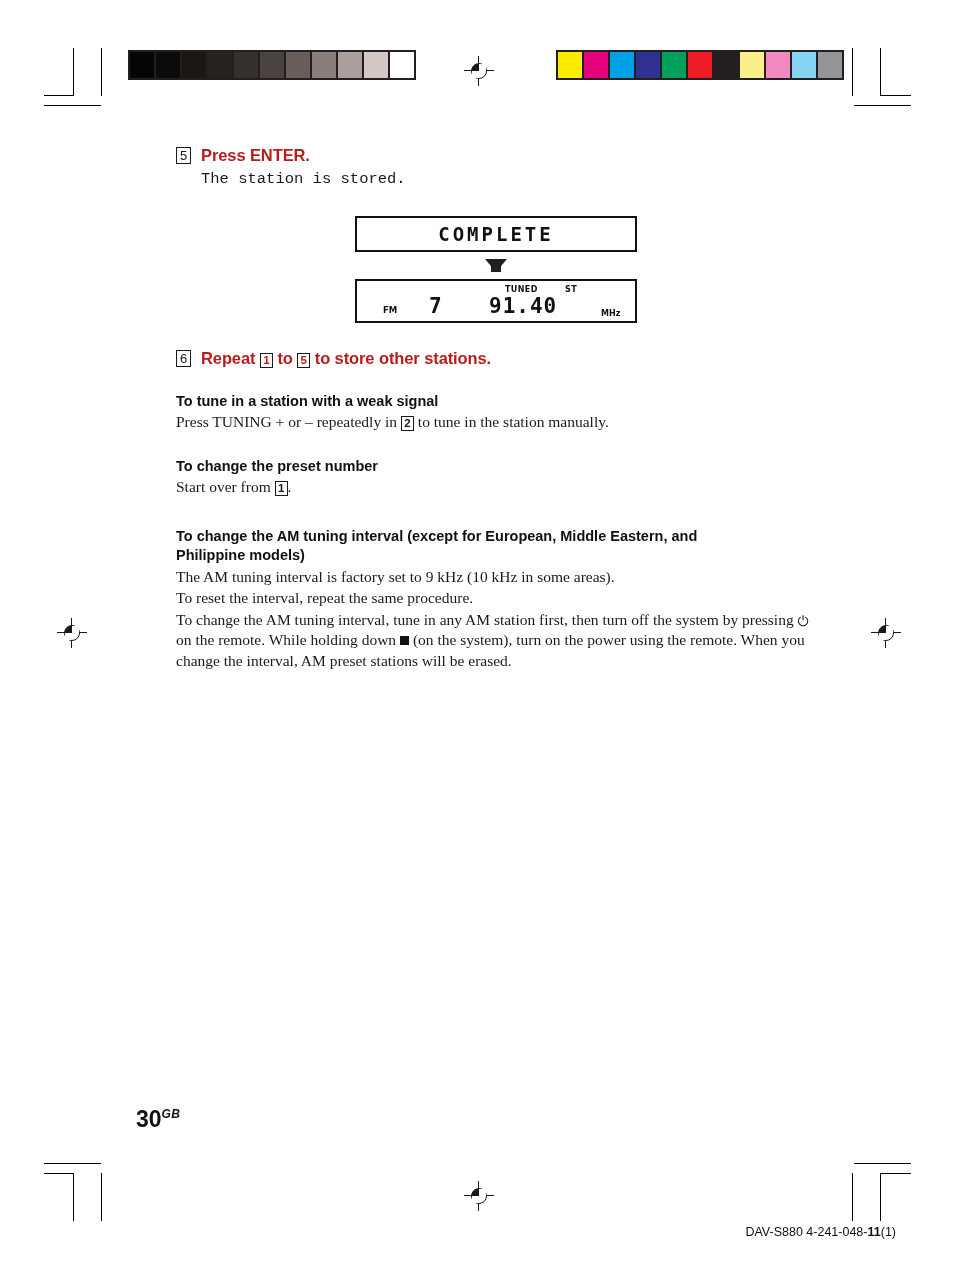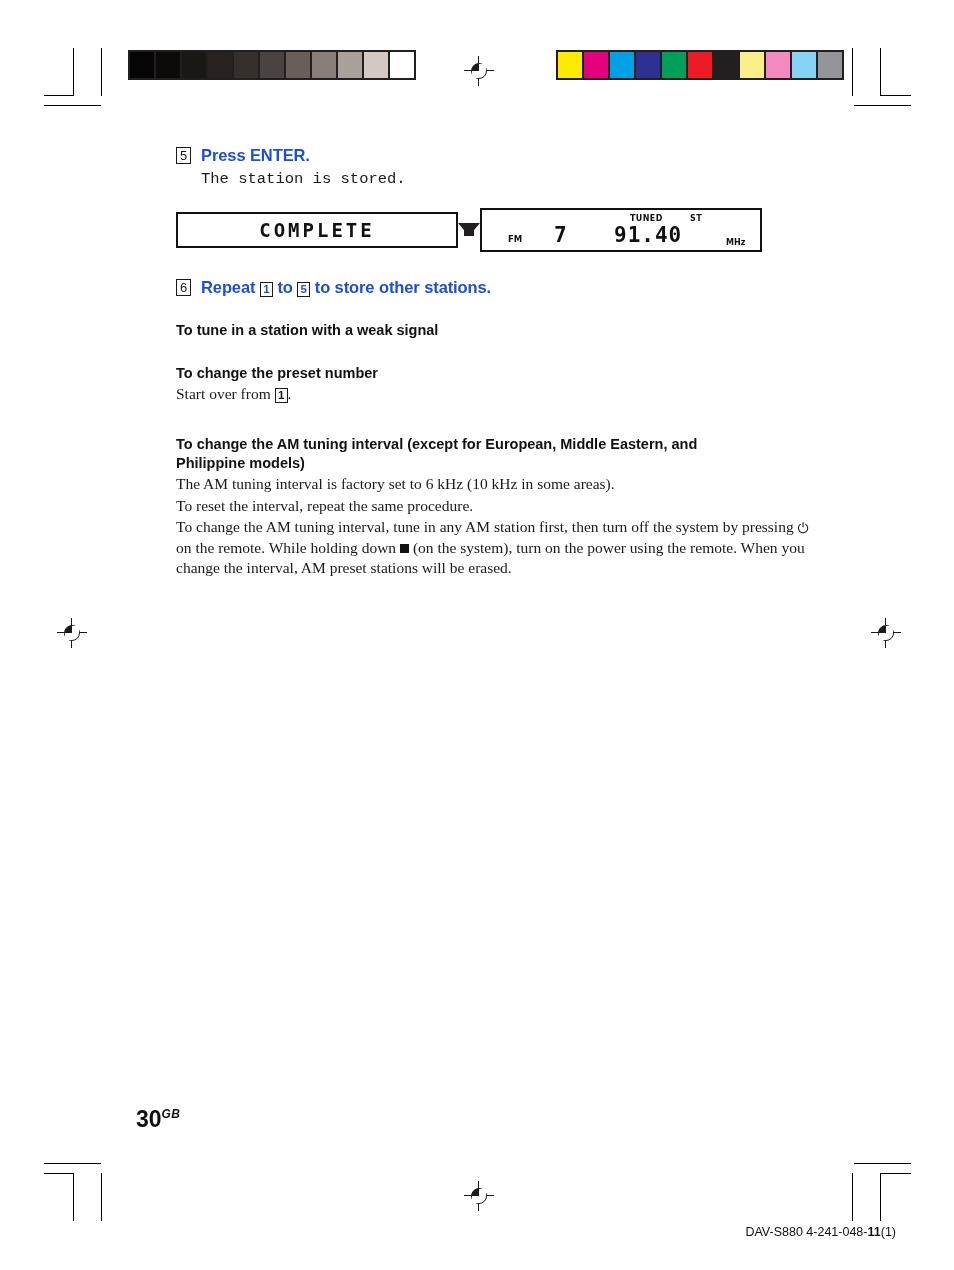--- a/index.html
+++ b/index.html
@@ -116,35 +116,35 @@
     vertical-align: baseline;
     position: relative;
     top: 1px;
   }
   .step-title {
     font-family: "Liberation Sans", sans-serif;
     font-weight: bold;
     font-size: 16.5px;
     letter-spacing: -0.1px;
     line-height: 1.15;
-    color: #1d4ed8;
+    color: #b91c1c;
   }
   .step-body {
     font-family: Liberation Mono, monospace;
     font-size: 15.5px;
     line-height: 1.35;
     margin-top: 4px;
     margin-left: 25px;
   }
 
   
   .display-area {
-    margin-top: 18px;
+    margin-top: 26px;
     display: flex;
-    flex-direction: row;
+    flex-direction: column;
     align-items: center;
     text-align: center;
   }
   .vfd {
     width: 282px;
     border: 2.2px solid #111;
     background: #ffffff;
     box-sizing: border-box;
   }
   .vfd-complete {
@@ -414,31 +414,32 @@
 
     </div>
 
     <div class="step-block" style="margin-top:26px;">
       <span class="step-num">6</span>
       <span class="step-title"><span>Repeat</span> <span class="inline-num">1</span> <span>to</span> <span class="inline-num">5</span> <span>to store other stations.</span></span>
     </div>
 
     <div class="mt-block">
       <div class="sec-head">To tune in a station with a weak signal</div>
+      <div class="sec-para"><span>Press TUNING + or – repeatedly in</span> <span class="inline-num">2</span> <span>to tune in the station manually.</span></div>
     </div>
 
     <div class="mt-block">
       <div class="sec-head">To change the preset number</div>
       <div class="sec-para"><span>Start over from</span> <span class="inline-num">1</span><span>.</span></div>
     </div>
 
     <div class="mt-block-lg">
       <div class="sec-head">To change the AM tuning interval (except for European, Middle Eastern, and</div>
       <div class="sec-head">Philippine models)</div>
-      <div class="sec-para">The AM tuning interval is factory set to 6 kHz (10 kHz in some areas).</div>
+      <div class="sec-para">The AM tuning interval is factory set to 9 kHz (10 kHz in some areas).</div>
       <div class="sec-para">To reset the interval, repeat the same procedure.</div>
       <div class="sec-para"><span>To change the AM tuning interval, tune in any AM station first, then turn off the system by pressing</span> <span class="sym-power">⏻</span> <span>on the remote. While holding down</span> <span class="sym-stop"></span> <span>(on the system), turn on the power using the remote. When you change the interval, AM preset stations will be erased.</span></div>
     </div>
 
   </div>
 
   <div class="page-num"><span>30</span><sup>GB</sup></div>
 
   <div class="model-code"><span>DAV-S880 4-241-048-</span><b>11</b><span>(1)</span></div>
 

